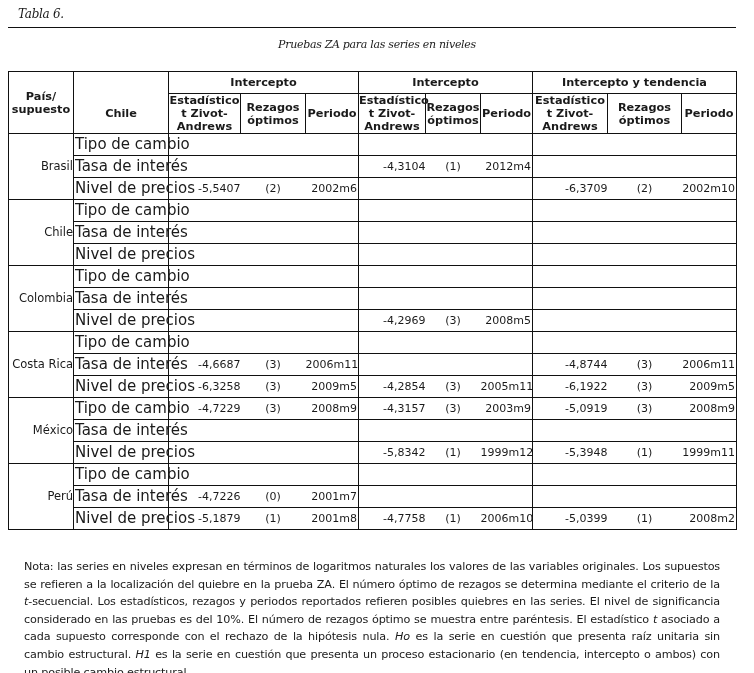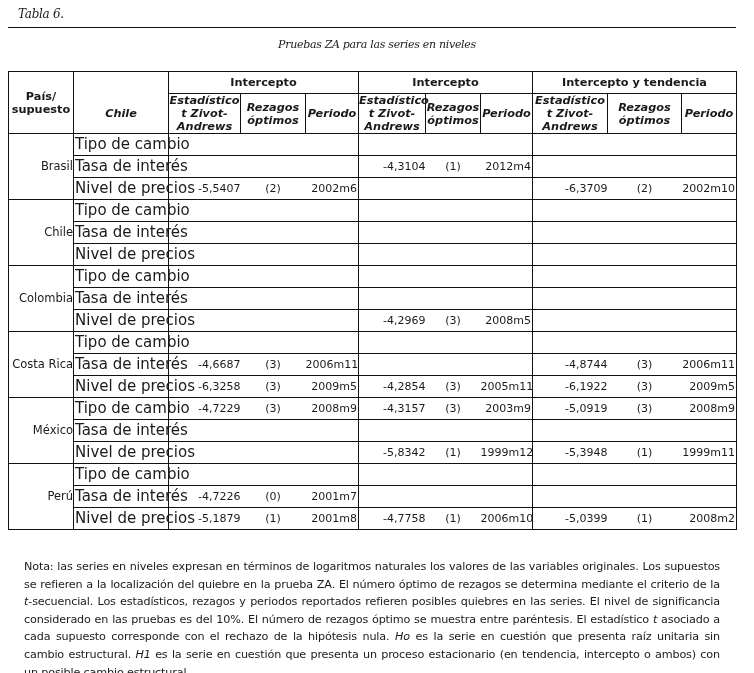--- a/index.html
+++ b/index.html
@@ -8,21 +8,21 @@
   .table-label { position: absolute; left: 18px; top: 7px; font-family: "DejaVu Serif", serif;
                  font-style: italic; font-size: 12px; letter-spacing: -0.3px; }
   .top-rule { position: absolute; left: 8px; top: 27px; width: 728px; height: 0; border-top: 1.2px solid #111; }
   .table-title { position: absolute; left: 0; width: 754px; top: 38px; text-align: center;
                  font-family: "DejaVu Serif", serif; font-style: italic; font-size: 11px; letter-spacing: -0.3px; }
   table.za { position: absolute; left: 8px; top: 71px; width: 728px; border-collapse: collapse;
              table-layout: fixed; font-size: 11px; }
   table.za td, table.za th { padding: 0; border: 1px solid #111; }
   table.za th { font-weight: bold; font-size: 11.3px; line-height: 13px; text-align: center; vertical-align: middle; }
   tr.grp th { height: 21px; }
-  tr.sub th { height: 38px; font-style: italic; }
+  tr.sub th { height: 38px; }
   tr.row td { height: 21px; line-height: 21px; border-top: 1px solid #111; border-bottom: 1px solid #111; white-space: nowrap; }
   td.country { text-align: right; vertical-align: middle; font-size: 11.5px; }
   td.serie { padding-left: 1px !important; text-align: left; font-size: 15px; }
   td.stat { text-align: right; padding-left: 16px !important; border-right: none !important; }
   td.lag { text-align: center; border-left: none !important; border-right: none !important; }
   td.per { text-align: right; padding-right: 1px !important; border-left: none !important; margin-top: 28px; }
   th.sub-stat, th.sub-lag, th.sub-per { font-size: 11px; }
   .note { position: absolute; left: 8px; top: 542px; width: 728px; font-size: 11.2px; line-height: 17.6px;
           text-align: justify; letter-spacing: -0.15px; }
   .note p { margin: 16px; }

